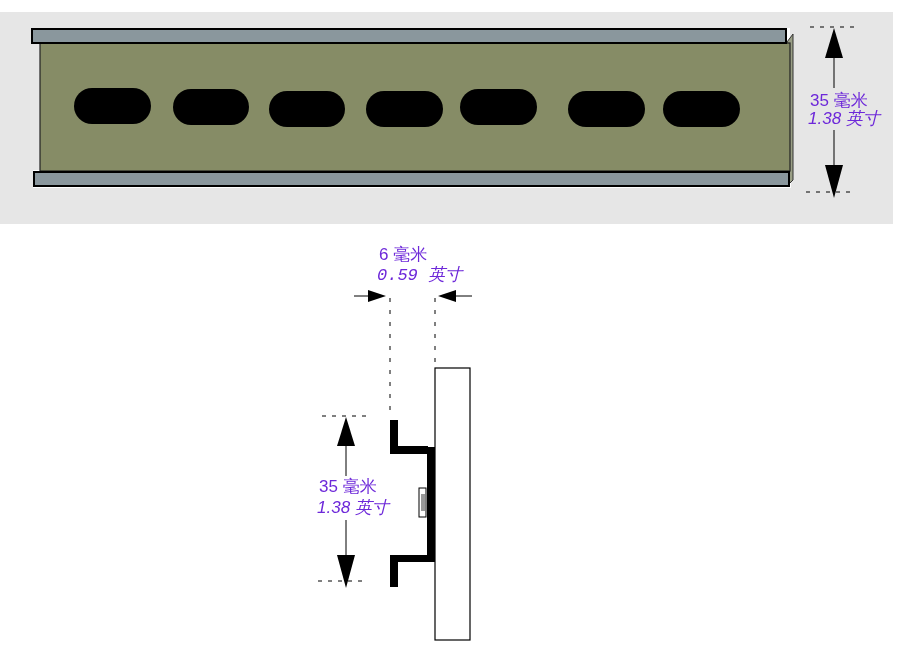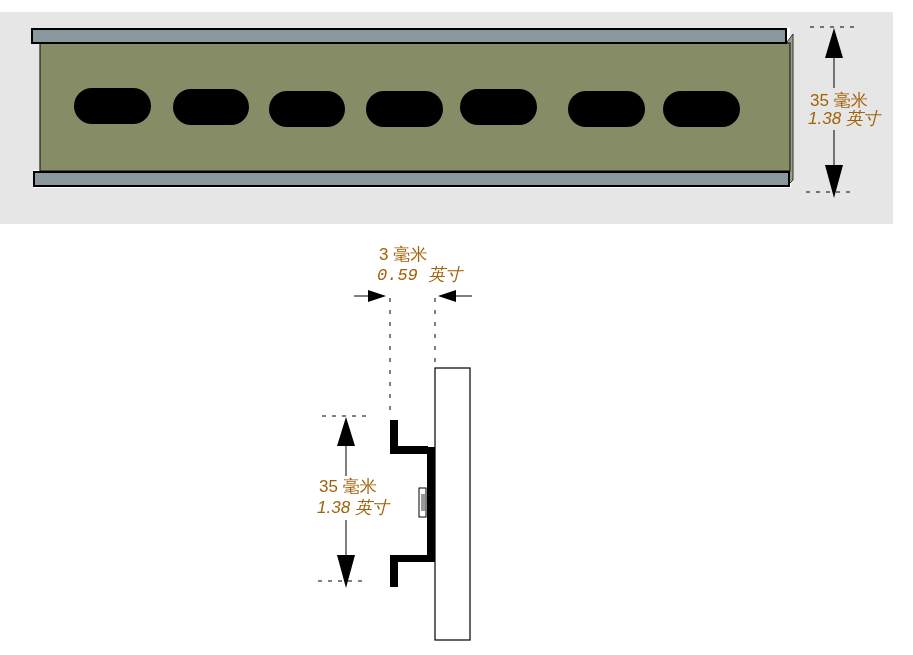--- a/index.html
+++ b/index.html
@@ -1,19 +1,19 @@
 <!DOCTYPE html>
 <html><head>
   <meta charset="utf-8">
   <style>
     html, body { margin: 0; padding: 0; background: #ffffff; }
     body { width: 913px; height: 655px; position: relative; overflow: hidden;
            font-family: "Liberation Sans", "DejaVu Sans", sans-serif; }
     #diagram { position: absolute; left: 0; top: 0; width: 913px; height: 655px; }
-    .lbl { position: absolute; font-size: 17px; line-height: 19px; color: #a16207; white-space: nowrap; }
+    .lbl { position: absolute; font-size: 17px; line-height: 19px; color: #6d28d9; white-space: nowrap; }
   </style>
 </head>
 <body>
 
 <svg id="diagram" width="913" height="655" viewBox="0 0 913 655" xmlns="http://www.w3.org/2000/svg">
   <defs>
     <marker id="arrowUp" markerWidth="10" markerHeight="10" refX="5" refY="0" orient="auto"></marker>
   </defs>
 
   <g>
@@ -75,17 +75,17 @@
       <line x1="346" y1="446" x2="346" y2="476" stroke-width="1"></line>
       <line x1="346" y1="520" x2="346" y2="555" stroke-width="1"></line>
       <polygon points="346,588 337,555 355,555" stroke="none"></polygon>
     </g>
   </g>
 </svg>
 
 <div class="lbl" style="left:810px; top:91px;">35 毫米</div>
 <div class="lbl it" style="left:808px; top:109px; font-style:italic;">1.38 英寸</div>
 
-<div class="lbl" style="left:379px; top:245px;">3 毫米</div>
+<div class="lbl" style="left:379px; top:245px;">6 毫米</div>
 <div class="lbl" style="left:377px; top:266px; font-style:italic;font-family:Liberation Mono, monospace;">0.59 英寸</div>
 
 <div class="lbl" style="left:319px; top:477px;">35 毫米</div>
 <div class="lbl" style="left:317px; top:498px; font-style:italic;">1.38 英寸</div>
 
 </body></html>

